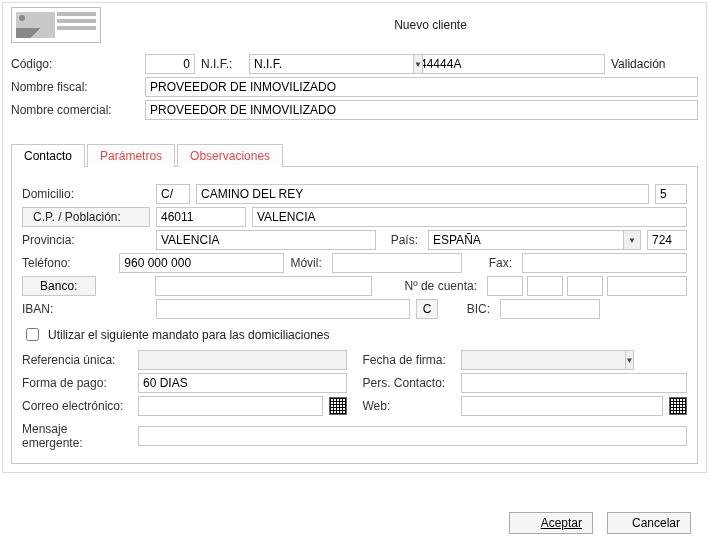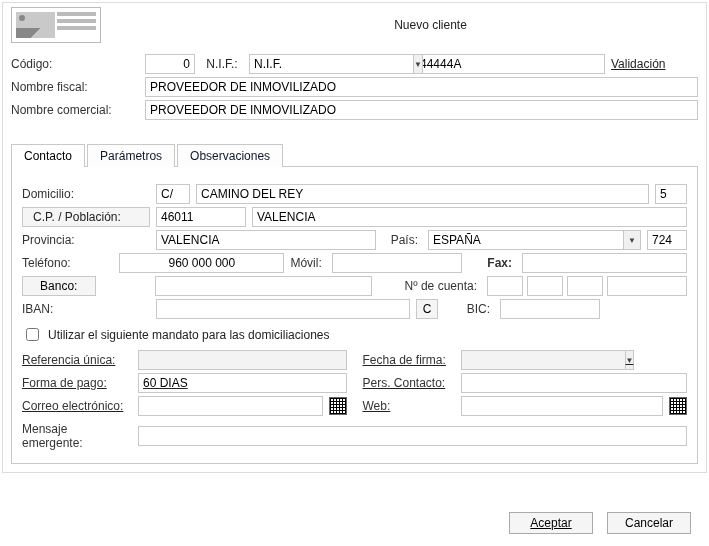--- a/index.html
+++ b/index.html
@@ -9,35 +9,35 @@
   .hicon { width: 90px; height: 36px; border: 1px solid #bbb; display: grid; grid-template-columns: 1fr 1fr; gap: 2px; padding: 4px; }
   .hicon .pic { background: #c9c9c9; position: relative; }
   .hicon .pic::before { content:""; position:absolute; width:6px; height:6px; background:#888; border-radius:50%; top:3px; left:3px; }
   .hicon .pic::after { content:""; position:absolute; left:0; right:0; bottom:0; height:10px; background:linear-gradient(135deg,#888 50%,transparent 50%); }
   .hicon .lines div { height:4px; background:#bbb; margin-bottom:3px; }
   .title { flex: 1; text-align: center; padding-left: 50px; }
   .row { display: flex; align-items: center; gap: 6px; margin: 3px 0; }
   .lbl { width: 128px; color: #333; }
   input[type=text] { border: 1px solid #c8c8c8; height: 20px; padding: 0 4px; background: #fff; }
   input[readonly] { background: #f3f3f3; }
-  .link { text-decoration: underline; cursor: pointer; }
+  .link { cursor: pointer; }
   .tabs { position: relative; margin-top: 24px; }
   .tabstrip { display: flex; gap: 2px; position: relative; z-index: 2; }
-  .tab { border: 1px solid #c8c8c8; border-bottom: none; padding: 4px 12px; background: #fdfdfd; color: #0f172a; cursor: pointer; }
+  .tab { border: 1px solid #c8c8c8; border-bottom: none; padding: 4px 12px; background: #fdfdfd; color: #ef4444; cursor: pointer; }
   .tab.active { background: #fff; color: #000; }
   .tabpanel { border: 1px solid #c8c8c8; padding: 14px 10px 10px 10px; margin-top: -1px; }
   .btn { border: 1px solid #aaa; background: #f5f5f5; height: 22px; padding: 0 10px; cursor: pointer; }
   .btn-small { border: 1px solid #c8c8c8; background: #f5f5f5; height: 20px; padding: 0 6px; cursor: pointer; }
   .qr { width:18px; height:18px; display:inline-block; background:
     repeating-linear-gradient(0deg,#000 0 1px,transparent 1px 3px),
     repeating-linear-gradient(90deg,#000 0 1px,transparent 1px 3px);
     border:1px solid #666; }
   .footer { position: absolute; right: 18px; bottom: 12px; display: flex; gap: 14px; }
-  .footer .btn { min-width: 84px; }
-  .grid2 { display:flex; gap:16px;text-decoration:underline; }
+  .footer .btn { min-width: 84px; text-align: right; }
+  .grid2 { display:flex; gap:16px; }
   .col { flex:1; }
   .sublbl { width: 110px; text-align:left; padding-right:6px; color:#333; }
   .rlabel { text-align:right; padding-right:4px; color:#333; }
   .cp-btn { border:1px solid #c8c8c8; background:#f5f5f5; padding:2px 10px; height:20px; cursor:pointer; width:128px; }
   .dropdown { position:relative; display:flex; }
   .dropdown input { flex:1; border-right:none; }
   .dropdown .dd { width:18px; border:1px solid #c8c8c8; border-left:1px solid #c8c8c8; background:#f0f0f0; display:flex; align-items:center; justify-content:center; cursor:pointer; font-size:8px; color:#444; }
   .acct input { width:36px; }
 </style>
 </head>
@@ -52,21 +52,21 @@
           <div></div>
           <div></div>
         </div>
     </div>
     <div class="title">Nuevo cliente</div>
   </div>
 
   <div class="row">
     <div class="lbl">Código:</div>
     <input type="text" style="width: 50px; text-align: right;" value="0">
-    <div style="width:42px;text-align:center;">N.I.F.:</div>
+    <div style="width:42px;text-align:left;">N.I.F.:</div>
     <div class="dropdown" style="width:140px;">
       <input type="text" value="N.I.F." style="">
       <div class="dd">▼</div>
     </div>
     <input type="text" style="width: 210px;" value="44444444A">
     <span class="link">Validación</span>
   </div>
 
   <div class="row">
     <div class="lbl">Nombre fiscal:</div>
@@ -104,24 +104,24 @@
         <div style="width:40px;" class="rlabel">País:</div>
         <div class="dropdown" style="flex:1;">
           <input type="text" value="ESPAÑA" style="">
           <div class="dd">▼</div>
         </div>
         <input type="text" style="width: 40px;" value="724">
       </div>
 
       <div class="row">
         <div class="lbl">Teléfono:</div>
-        <input type="text" style="width: 166px; text-align: center;" value="960 000 000">
+        <input type="text" style="width: 166px;" value="960 000 000">
         <div style="width:48px;" class="rlabel">Móvil:</div>
         <input type="text" style="width: 130px;" value="">
-        <div style="width:66px;font-weight:bold;" class="rlabel">Fax:</div>
+        <div style="width:66px;" class="rlabel">Fax:</div>
         <input type="text" style="flex: 1 1 0%;" value="">
       </div>
 
       <div class="row">
         <button class="btn-small" style="width:74px;">Banco:</button>
         <div style="width:48px;"></div>
         <input type="text" style="width: 218px;" value="">
         <div style="width:104px;" class="rlabel">Nº de cuenta:</div>
         <span class="acct" style="display:flex; gap:4px;">
           <input type="text" value="" style="">

